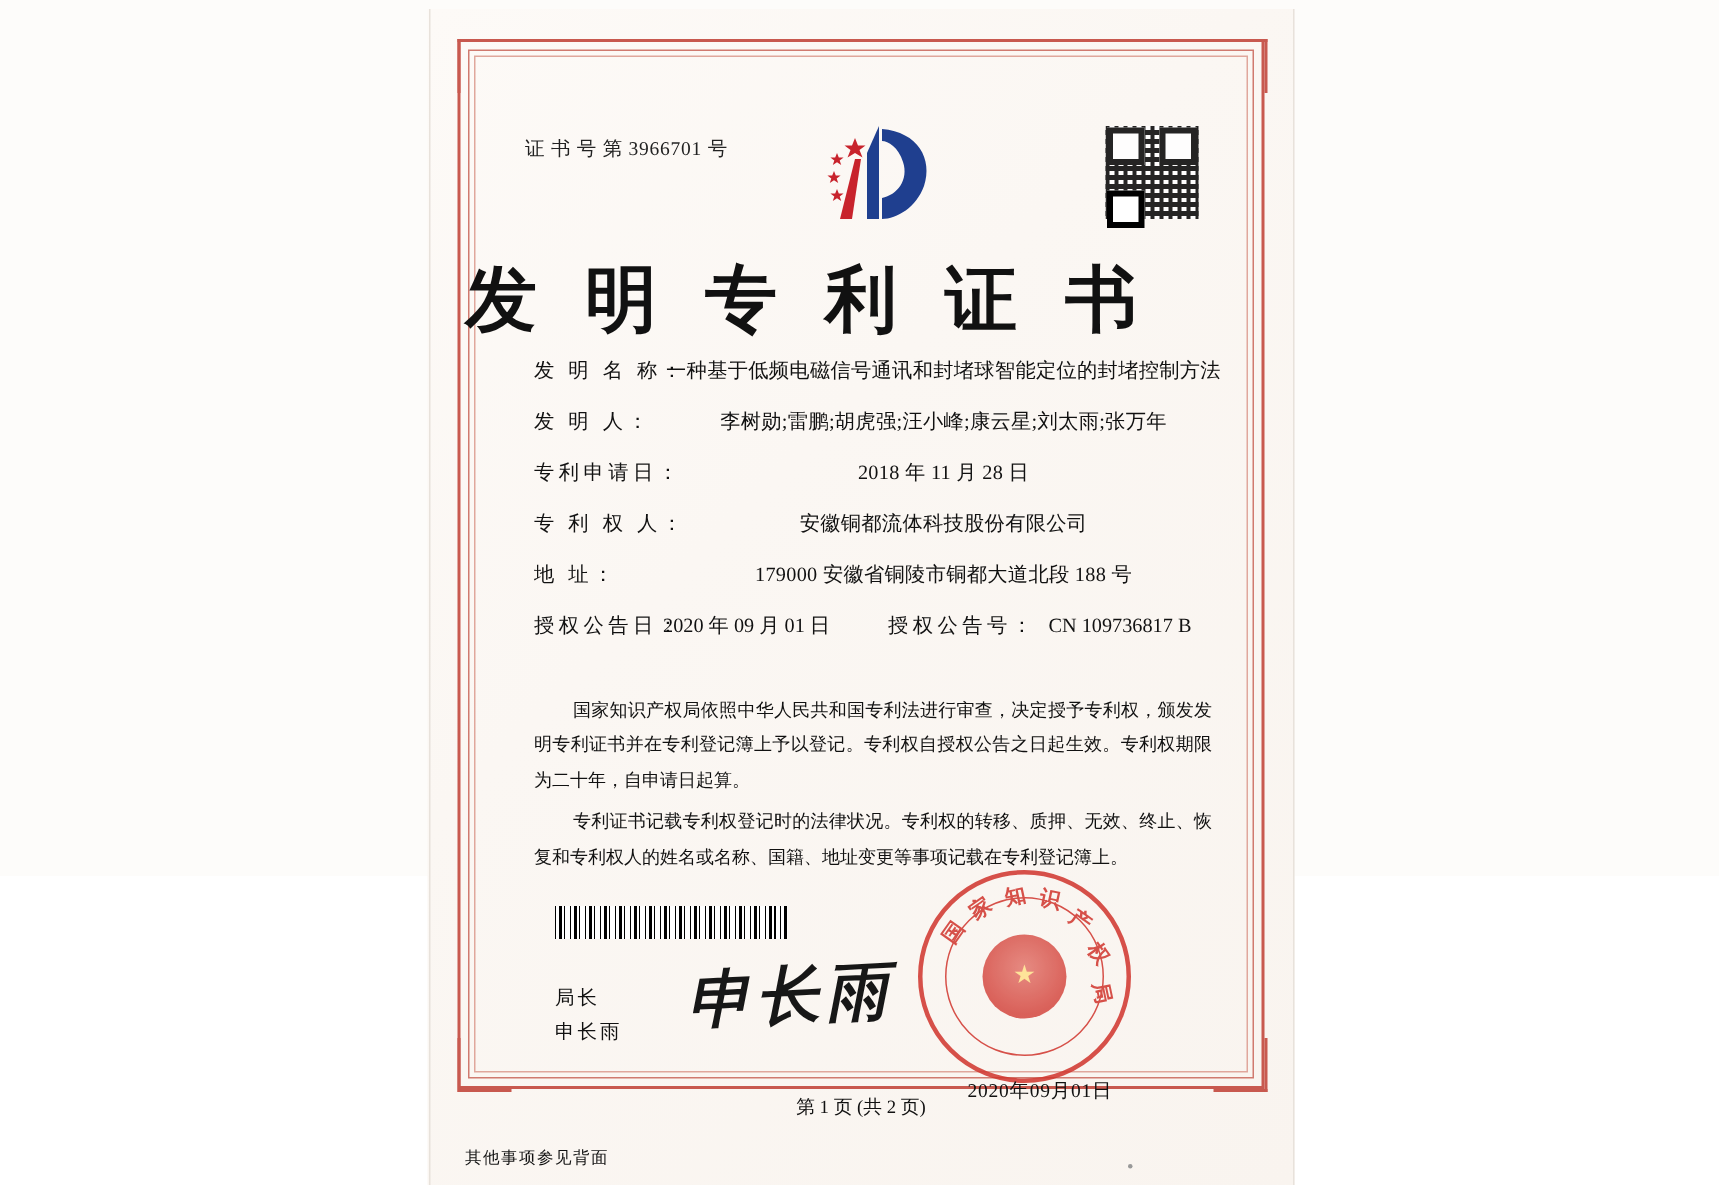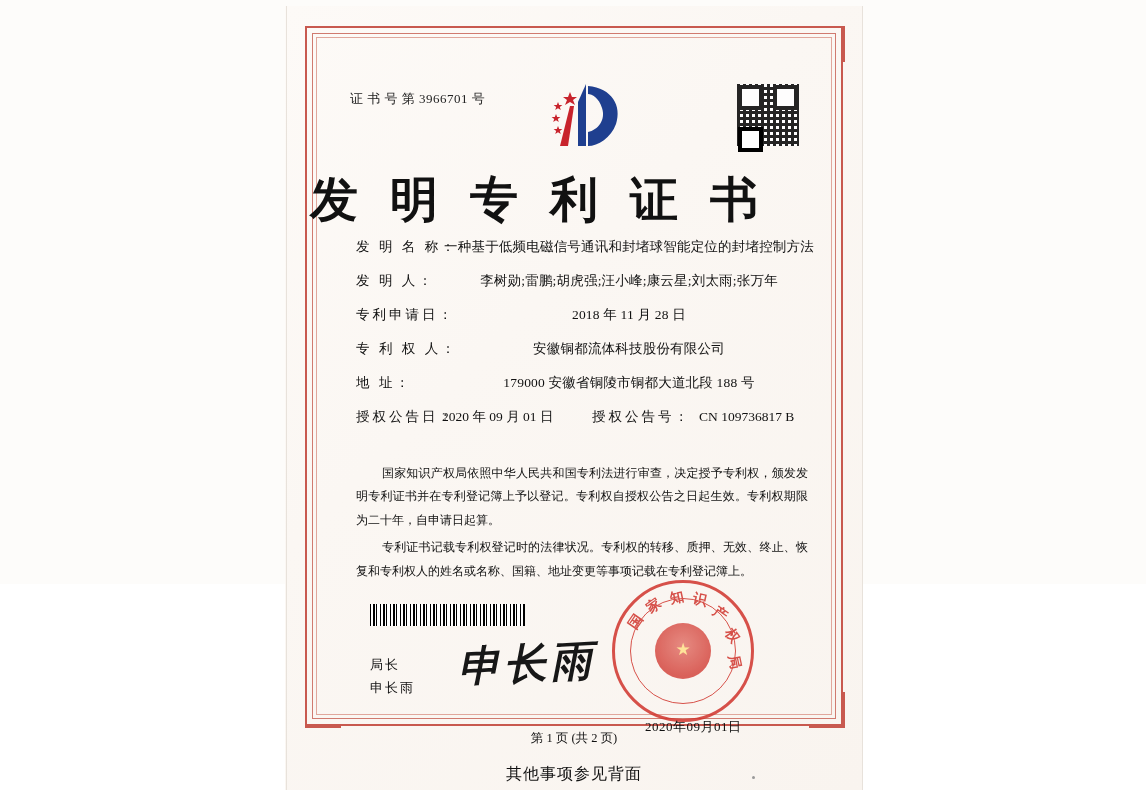--- a/index.html
+++ b/index.html
@@ -309,22 +309,21 @@
     width: 528px;
     text-align: center;
     font-size: 12.5px;
     color: #111;
   }
   .footnote {
     position: absolute;
     left: 310px;
     top: 764px;
     width: 528px;
-    text-align: center;
-    font-size: 16px;
+    font-size: 11px;
     color: #111;
     letter-spacing: 1px;
   }
   .dot {
     position: absolute;
     left: 752px;
     top: 776px;
     width: 3px; height: 3px;
     background: #999;
     border-radius: 50%;

